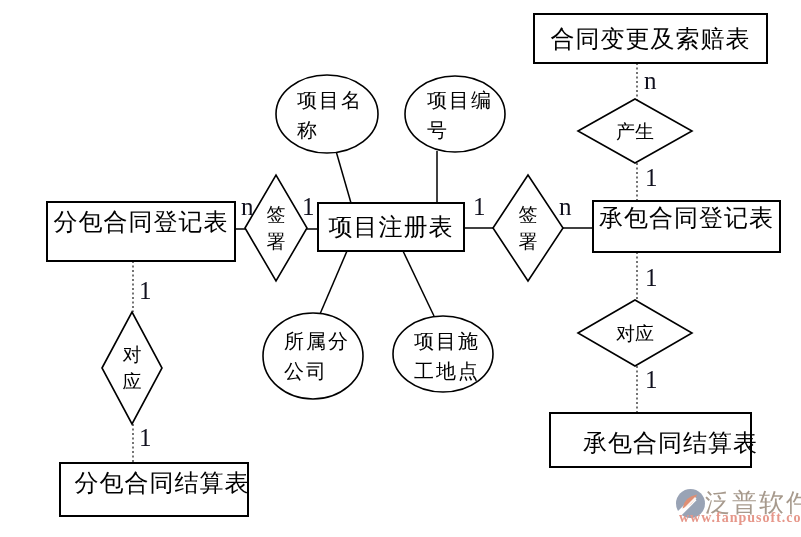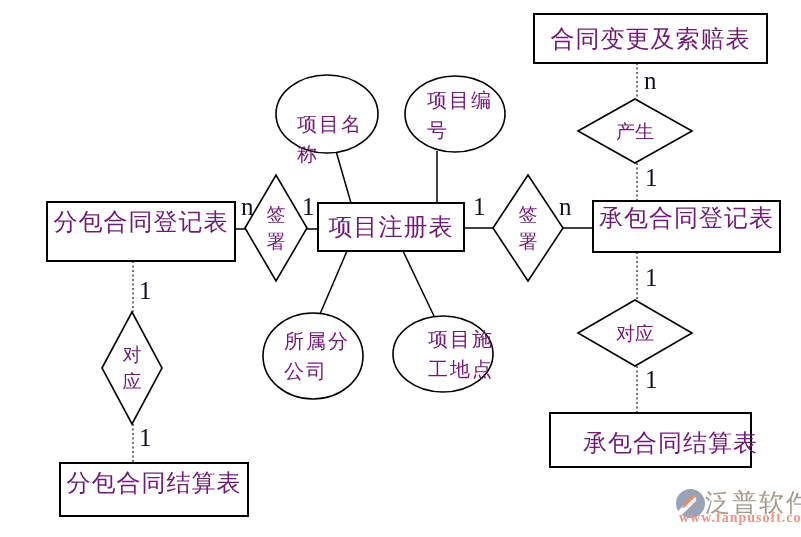--- a/index.html
+++ b/index.html
@@ -2,40 +2,40 @@
 <html><head>
 <meta charset="utf-8">
 <style>
   html,body { margin:0; padding:0; background:#fff; }
   .canvas {
     position:relative; width:801px; height:537px; background:#ffffff;
     font-family:"Liberation Serif","DejaVu Serif",serif; overflow:hidden;
   }
   svg.layer { position:absolute; left:0; top:0; width:801px; height:537px; }
 
-  .lbl { position:absolute; color:#701a75; }
+  .lbl { position:absolute; color:#000000; }
   .entity-lbl {
     display:flex; align-items:center; justify-content:center;
     font-size:24px; letter-spacing:1px; white-space:nowrap;
   }
   .el-r1 { left:47px;  top:192px; width:188px; height:59px; }
   .el-r2 { left:318px; top:203px; width:146px; height:48px; }
   .el-r3 { left:593px; top:201px; width:187px; height:34px; }
   .el-r4 { left:534px; top:14px;  width:233px; height:49px; }
-  .el-r5 { left:60px;  top:463px; width:188px; height:39px;border-radius:17px; }
+  .el-r5 { left:68px;  top:463px; width:188px; height:39px;border-radius:17px; }
   .el-r6 { left:550px; top:416px; width:241px; height:54px; }
 
   .attr-lbl {
     font-size:20px; line-height:30px; letter-spacing:2px;
     text-align:left; width:66px;
   }
-  .at-e1 { left:297px; top:85px;margin-top:24px;  }
+  .at-e1 { left:297px; top:85px;  }
   .at-e2 { left:427px; top:85px;  }
   .at-e3 { left:284px; top:326px; }
-  .at-e4 { left:428px; top:326px;font-family:Liberation Mono, monospace; }
+  .at-e4 { left:414px; top:326px; }
 
   .rel-lbl {
     display:flex; align-items:center; justify-content:center; text-align:center;
     font-size:19px; line-height:27px;
   }
   .rl-d1 { left:262px; top:199px; width:28px; height:58px; }
   .rl-d2 { left:514px; top:199px; width:28px; height:58px; }
   .rl-d3 { left:605px; top:117px; width:60px; height:28px; }
   .rl-d4 { left:118px; top:339px; width:28px; height:58px; }
   .rl-d5 { left:605px; top:319px; width:60px; height:28px; }

